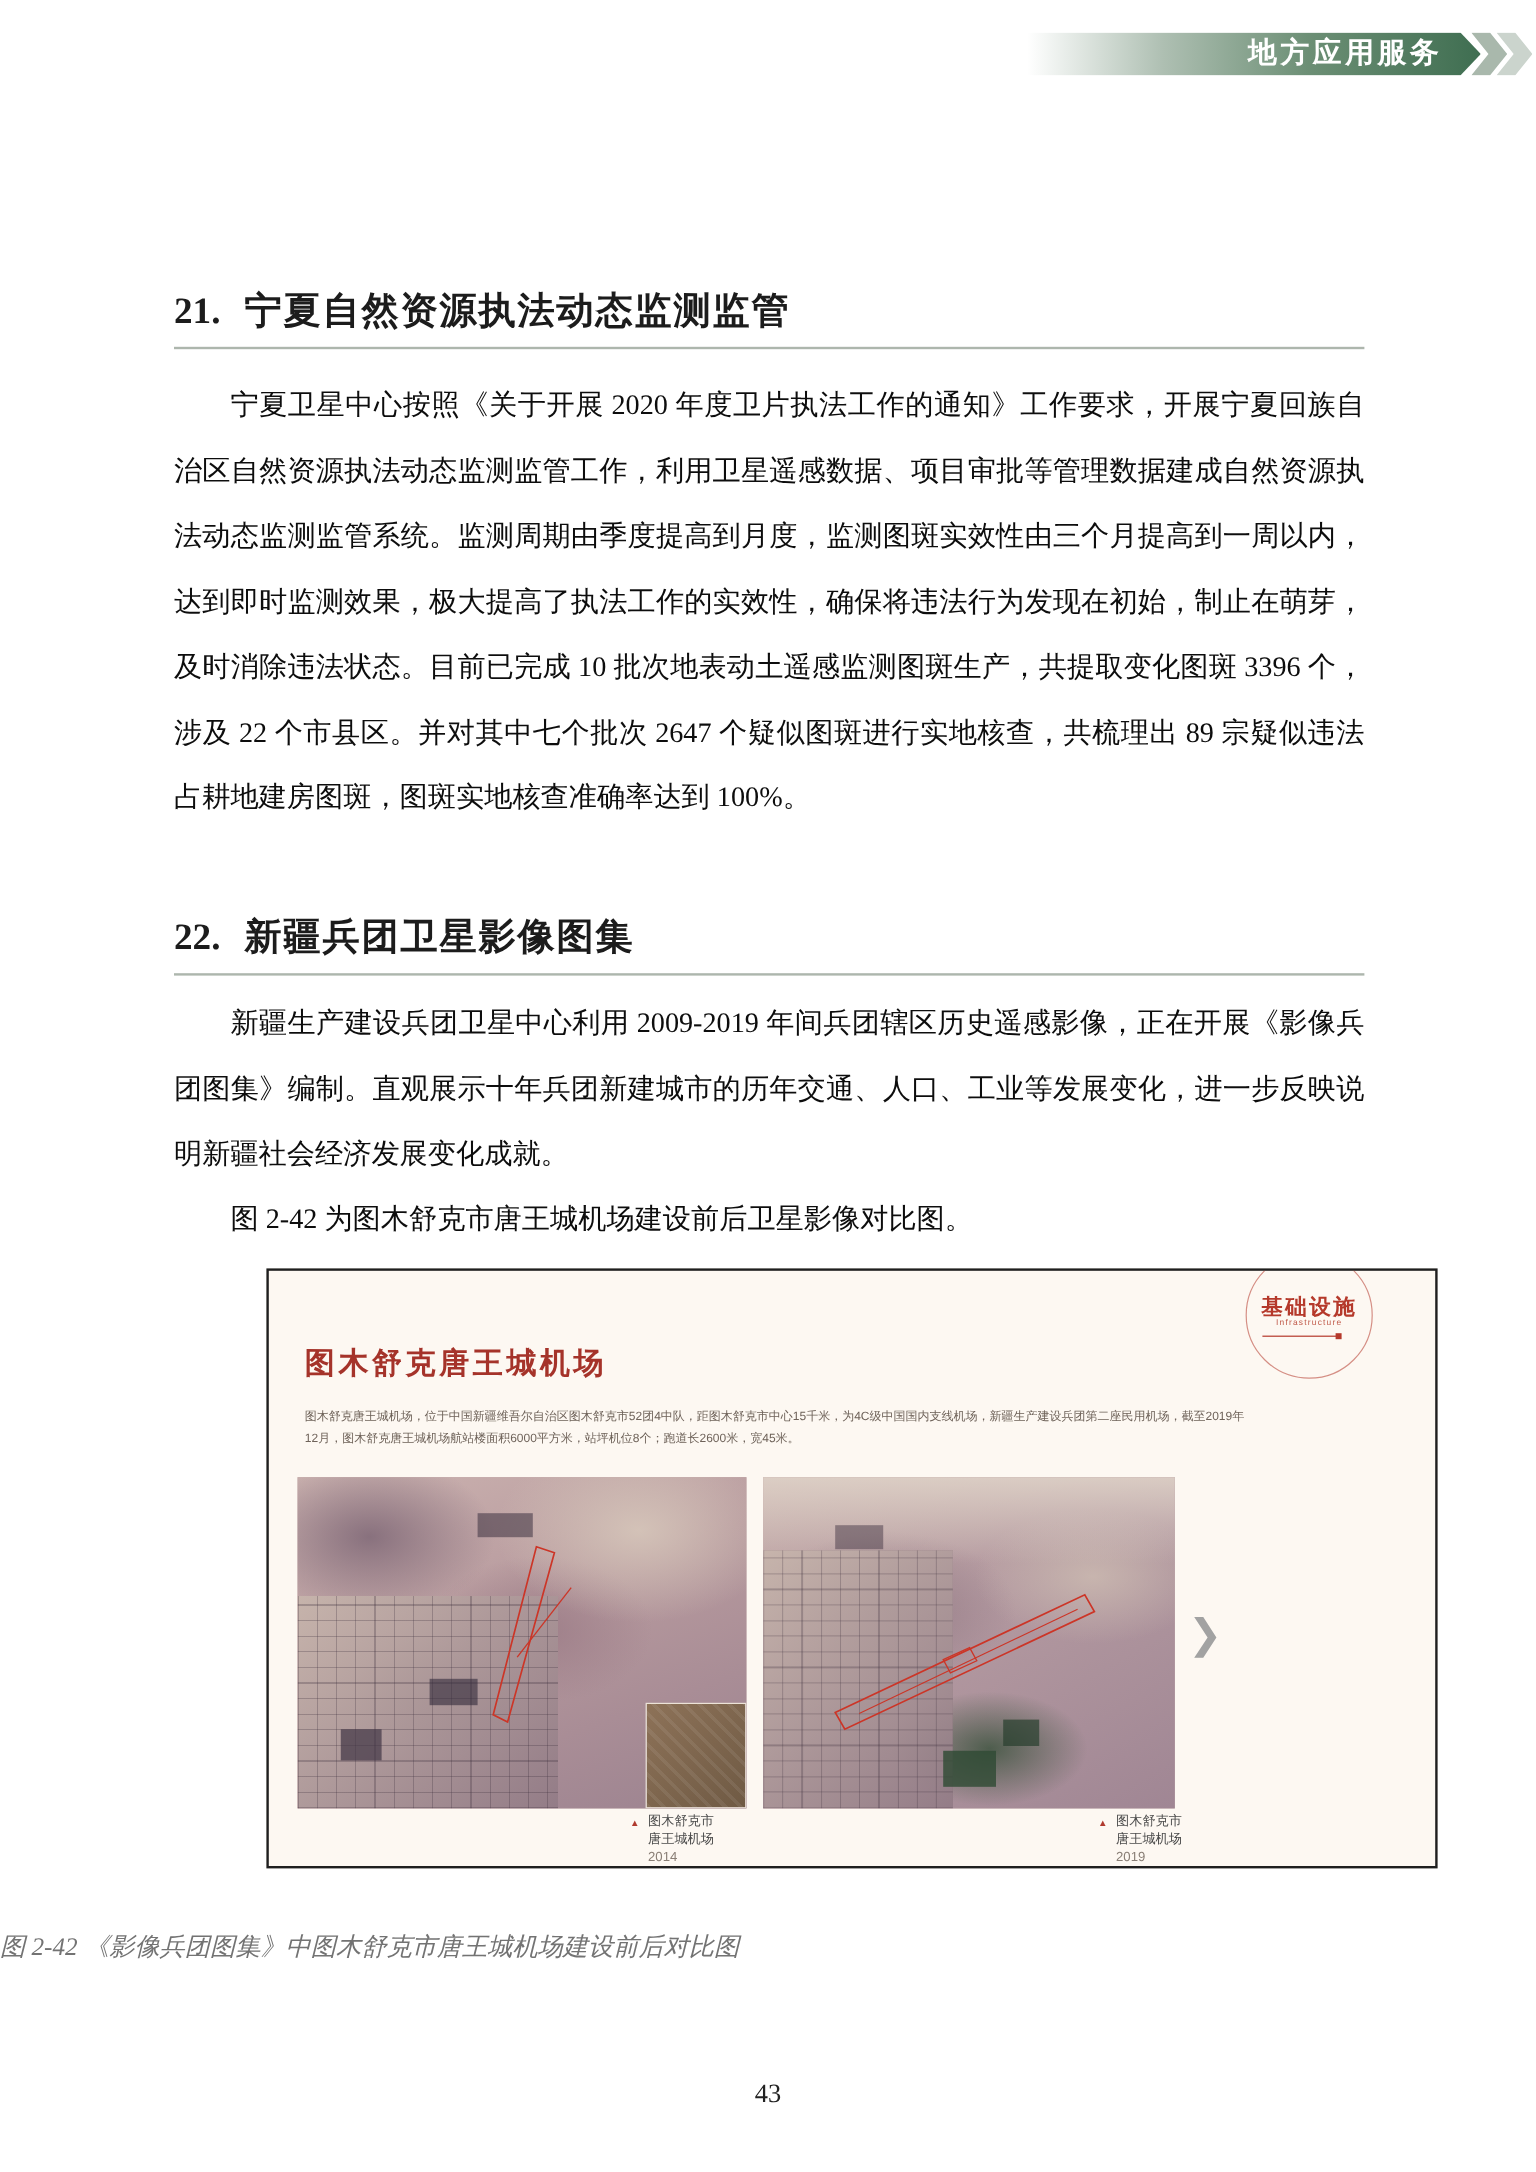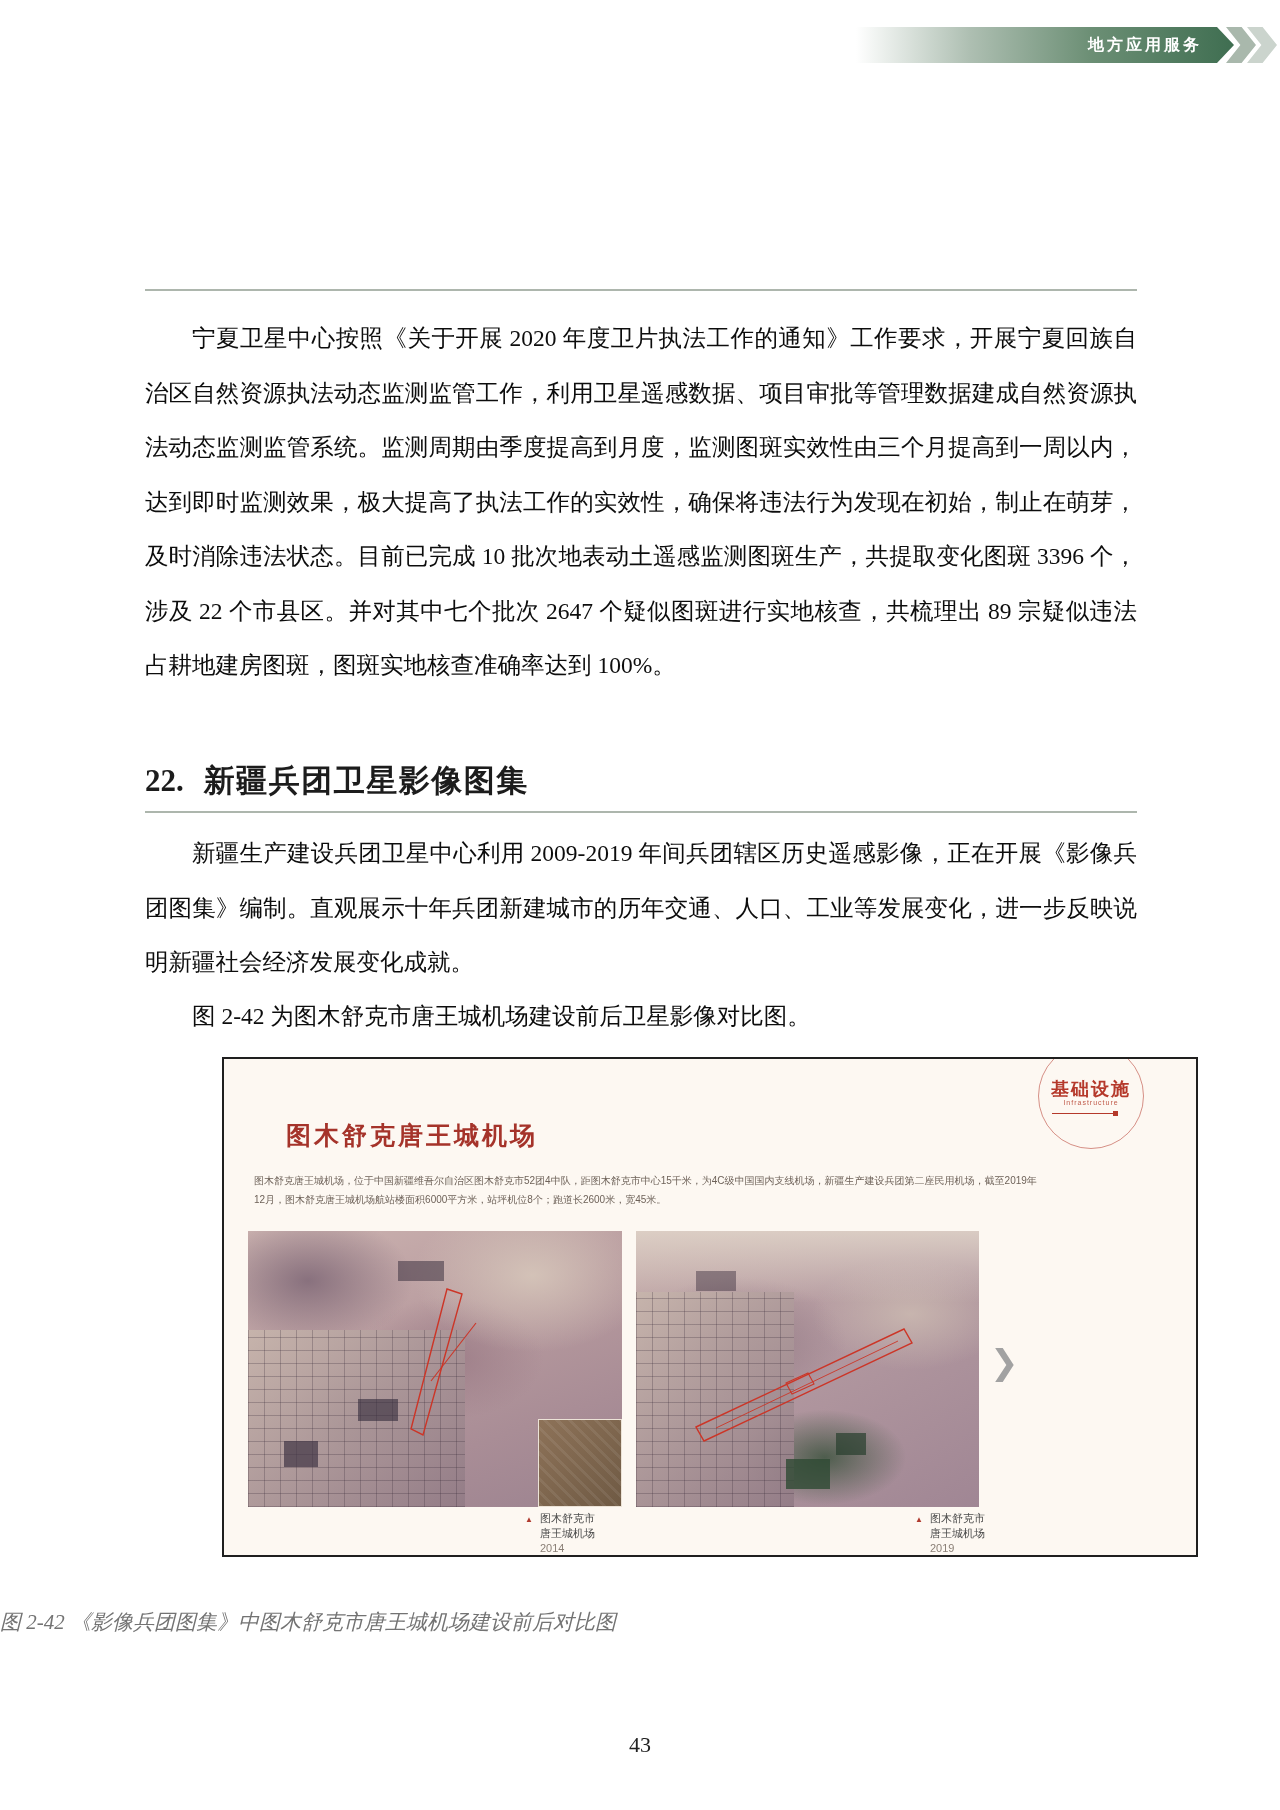--- a/index.html
+++ b/index.html
@@ -9,21 +9,21 @@
   }
   
   .hdr-bar{
     position:absolute;top:27px;left:856px;width:378px;height:36px;
     background:linear-gradient(90deg,rgba(255,255,255,0) 0%,#aebfb2 30%,#6c8f75 62%,#3f6e51 100%);
     clip-path:polygon(0 0,calc(100% - 17px) 0,100% 50%,calc(100% - 17px) 100%,0 100%);
   }
   .hdr-title{
     position:absolute;top:0;right:32px;height:36px;line-height:36px;
     font-family:"Liberation Sans","DejaVu Sans",sans-serif;font-weight:bold;
-    font-size:16px;color:#ffffff;letter-spacing:3px;white-space:nowrap;
+    font-size:24px;color:#ffffff;letter-spacing:3px;white-space:nowrap;
   }
   .chev{position:absolute;top:27px;width:30px;height:36px;
     clip-path:polygon(0 0,52% 0,100% 50%,52% 100%,0 100%,48% 50%);}
   .chev.c1{left:1226px;background:#a9b8ac;}
   .chev.c2{left:1247px;background:#cbd4cd;}
   
   .sec-head{position:absolute;left:145px;font-weight:bold;font-size:31px;color:#1c1c1c;white-space:nowrap;}
   .sec-head .num{margin-right:20px;}
   .sec-head .ttl{letter-spacing:1.5px;}
   .rule{position:absolute;left:145px;width:992px;height:2px;background:#adb6ad;}
@@ -38,21 +38,21 @@
   }
   .stamp{position:absolute;top:-16px;right:52px;width:106px;height:106px;text-align:center;
     font-family:"Liberation Sans","DejaVu Sans",sans-serif;}
   .stamp-circle{position:absolute;inset:0;border:1px solid rgba(181,57,43,.55);border-radius:50%;}
   .stamp-title{position:absolute;top:34px;left:-14px;right:-14px;font-size:18px;font-weight:bold;color:#b5392b;letter-spacing:2px;}
   .stamp-sub{position:absolute;top:56px;left:0;right:0;font-size:7px;color:#c05a4a;letter-spacing:1px;}
   .stamp-arrow{position:absolute;top:70px;left:14px;width:64px;border-top:1px solid #b5392b;}
   .stamp-arrow .sq{position:absolute;right:-2px;top:-3px;width:5px;height:5px;background:#b5392b;}
   .fig-title{
     position:absolute;left:30px;top:60px;font-size:25px;font-weight:bold;color:#a5332a;
-    letter-spacing:3px;white-space:nowrap;margin-left:32px;
+    letter-spacing:3px;white-space:nowrap;
   }
   .fig-desc{
     position:absolute;left:30px;top:112px;width:794px;
     font-family:"Liberation Sans","DejaVu Sans",sans-serif;font-size:10px;line-height:19px;color:#6e6259;
   }
   .fig-desc span{display:block;white-space:nowrap;overflow:hidden;}
   
   .sat{position:absolute;top:172px;height:276px;overflow:hidden;background:#bda2a4;}
   .sat.left{left:24px;width:374px;
     background-image:
@@ -100,20 +100,23 @@
 <body>
 
 <div class="page">
 
   <div class="hdr-bar">
     <span class="hdr-title">地方应用服务</span>
   </div>
   <div class="chev c1"></div>
   <div class="chev c2"></div>
 
+  <div class="sec-head" style="top:238px;">
+    <span class="num">21.</span><span class="ttl">宁夏自然资源执法动态监测监管</span>
+  </div>
   <div class="rule" style="top:289px;"></div>
   <p class="body-p" style="top:311px;">宁夏卫星中心按照《关于开展 2020 年度卫片执法工作的通知》工作要求，开展宁夏回族自治区自然资源执法动态监测监管工作，利用卫星遥感数据、项目审批等管理数据建成自然资源执法动态监测监管系统。监测周期由季度提高到月度，监测图斑实效性由三个月提高到一周以内，达到即时监测效果，极大提高了执法工作的实效性，确保将违法行为发现在初始，制止在萌芽，及时消除违法状态。目前已完成 10 批次地表动土遥感监测图斑生产，共提取变化图斑 3396 个，涉及 22 个市县区。并对其中七个批次 2647 个疑似图斑进行实地核查，共梳理出 89 宗疑似违法占耕地建房图斑，图斑实地核查准确率达到 100%。</p>
 
   <div class="sec-head" style="top:760px;">
     <span class="num">22.</span><span class="ttl">新疆兵团卫星影像图集</span>
   </div>
   <div class="rule" style="top:811px;"></div>
   <p class="body-p" style="top:826px;">新疆生产建设兵团卫星中心利用 2009-2019 年间兵团辖区历史遥感影像，正在开展《影像兵团图集》编制。直观展示十年兵团新建城市的历年交通、人口、工业等发展变化，进一步反映说明新疆社会经济发展变化成就。</p>
   <p class="body-p" style="top:989px;">图 2-42 为图木舒克市唐王城机场建设前后卫星影像对比图。</p>
 

